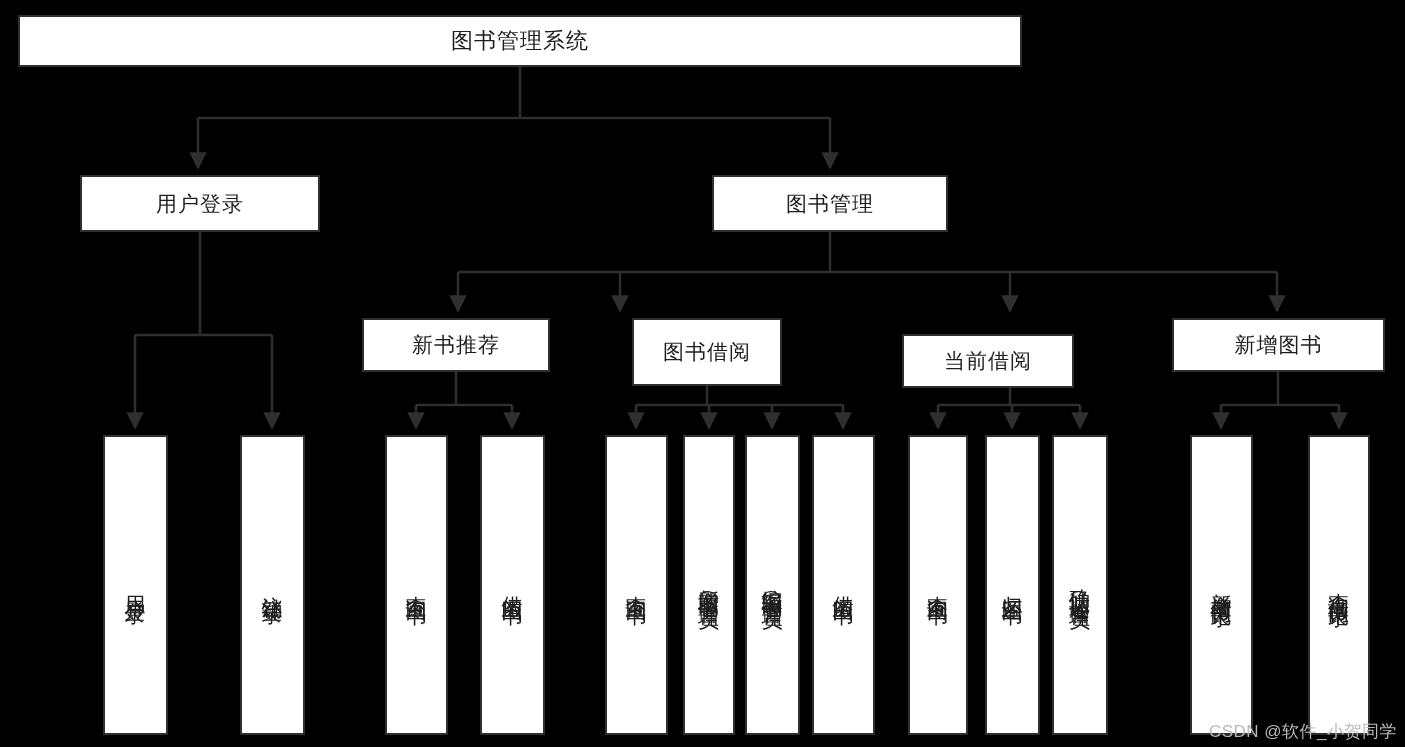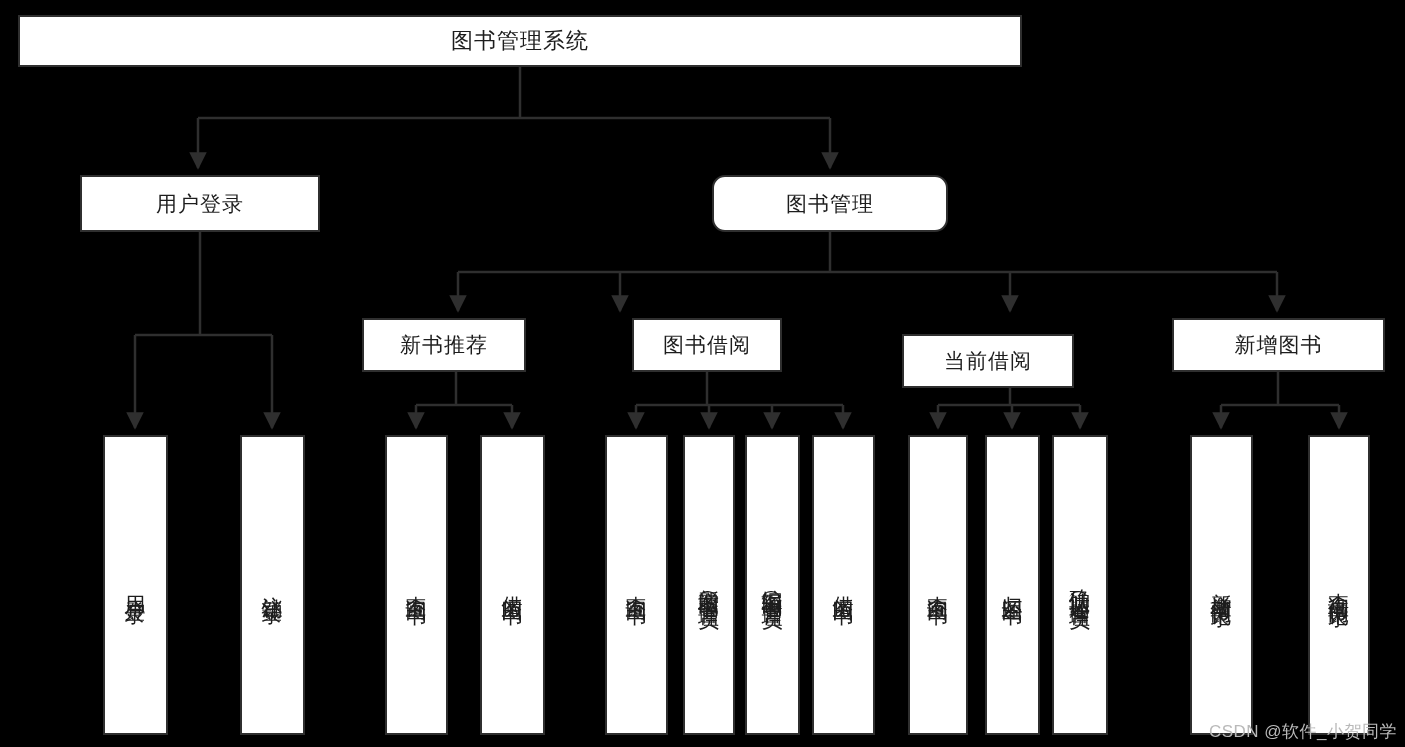--- a/index.html
+++ b/index.html
@@ -120,28 +120,28 @@
     </g>
   </svg>
 
   <div class="node horiz root" style="left:18px; top:15px; width:1004px; height:52px;">
     <span>图书管理系统</span>
   </div>
 
   <div class="node horiz" style="left:80px; top:175px; width:240px; height:57px;">
     <span>用户登录</span>
   </div>
-  <div class="node horiz" style="left:712px; top:175px; width:236px; height:57px;border-radius:13px;">
+  <div class="node horiz" style="left:712px; top:175px; width:236px; height:57px;">
     <span>图书管理</span>
   </div>
 
-  <div class="node horiz" style="left:362px; top:318px; width:164px; height:54px;">
+  <div class="node horiz" style="left:362px; top:318px; width:188px; height:54px;">
     <span>新书推荐</span>
   </div>
-  <div class="node horiz" style="left:632px; top:318px; width:150px; height:54px;">
+  <div class="node horiz" style="left:632px; top:318px; width:150px; height:68px;">
     <span>图书借阅</span>
   </div>
   <div class="node horiz" style="left:902px; top:334px; width:172px; height:54px;">
     <span>当前借阅</span>
   </div>
   <div class="node horiz" style="left:1172px; top:318px; width:213px; height:54px;">
     <span>新增图书</span>
   </div>
 
   <div class="node vert" style="left:103px; top:435px; width:65px; height:300px;">

